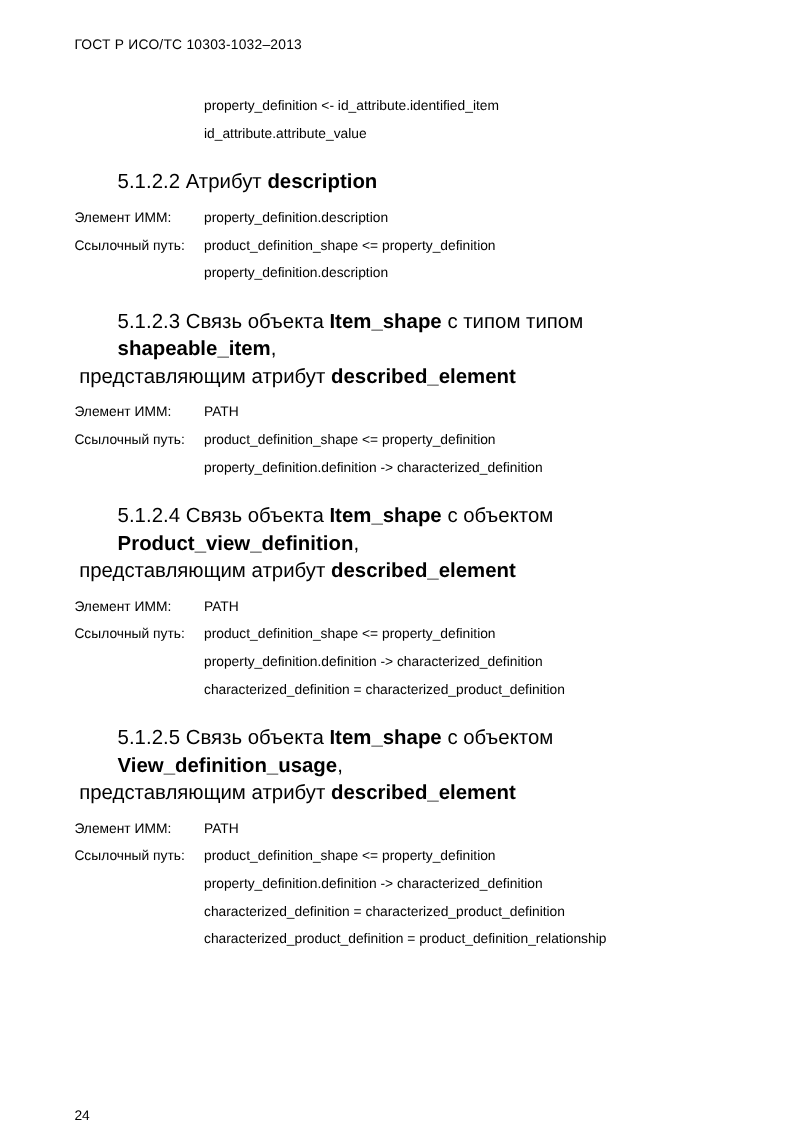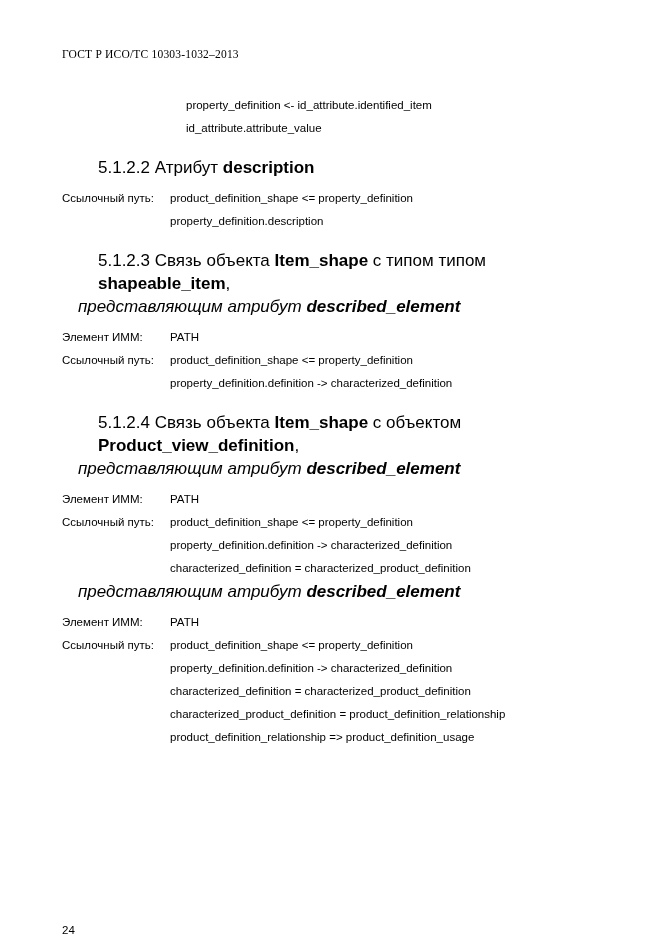--- a/index.html
+++ b/index.html
@@ -17,54 +17,52 @@
   }
   .page {
     position: relative;
     width: 661px;
     height: 935px;
     box-sizing: border-box;
     padding: 0;
   }
   .header {
     position: absolute;
-    top: 48px;
+    top: 32px;
     left: 62px;
     font-size: 11.5px;
     letter-spacing: 0.2px;
     white-space: nowrap;
-    font-family: Liberation Serif, serif;
   }
   .content {
     position: absolute;
     top: 78px;
     left: 62px;
     width: 540px;
   }
   .pathblock {
-    margin: 16px;
+    margin: 0;
   }
   .line {
     font-size: 11.5px;
     line-height: 23px;
     white-space: pre-wrap;
   }
   .indent-1 { margin-left: 108px; }
   .indent-2 { margin-left: 108px; }
   .clause {
     font-size: 17px;
     line-height: 23px;
     margin-top: 16px;
     margin-left: 36px;
     text-indent: 0;
   }
   .clause.cont {
-    margin-left: 16px;
+    margin-left: 4px;
     margin-top: 0;
-    font-style: italic;
   }
   .row {
     display: block;
     font-size: 11.5px;
     line-height: 23px;
     white-space: nowrap;
   }
   .row .lbl {
     display: inline-block;
     width: 108px;
@@ -98,20 +96,23 @@
     </div>
 
     <div class="clause">
       <span>5.1.2.2</span>
       <span>Атрибут </span><b>description</b>
     </div>
 
     <div class="gap-s"></div>
 
     <div class="row">
+      <span class="lbl">Элемент ИММ:</span><span class="val">property_definition.description</span>
+    </div>
+    <div class="row">
       <span class="lbl">Ссылочный путь:</span><span class="val">product_definition_shape &lt;= property_definition</span>
     </div>
     <div class="line indent-2">property_definition.description</div>
 
     <div class="clause">
       <span>5.1.2.3</span>
       <span><span>Связь объекта </span><b>Item_shape</b><span> с типом типом </span><b>shapeable_item</b><span>,</span></span>
     </div>
     <div class="clause cont">
       <span>представляющим атрибут </span><b>described_element</b>
@@ -139,34 +140,37 @@
 
     <div class="row">
       <span class="lbl">Элемент ИММ:</span><span class="val">PATH</span>
     </div>
     <div class="row">
       <span class="lbl">Ссылочный путь:</span><span class="val">product_definition_shape &lt;= property_definition</span>
     </div>
     <div class="line indent-2">property_definition.definition -&gt; characterized_definition</div>
     <div class="line indent-2">characterized_definition = characterized_product_definition</div>
 
+    <div class="clause">
+      <span>5.1.2.5</span>
+      <span><span>Связь объекта </span><b>Item_shape</b><span> с объектом </span><b>View_definition_usage</b><span>,</span></span>
+    </div>
     <div class="clause cont">
       <span>представляющим атрибут </span><b>described_element</b>
     </div>
 
     <div class="gap-s"></div>
 
     <div class="row">
       <span class="lbl">Элемент ИММ:</span><span class="val">PATH</span>
     </div>
     <div class="row">
       <span class="lbl">Ссылочный путь:</span><span class="val">product_definition_shape &lt;= property_definition</span>
     </div>
     <div class="line indent-2">property_definition.definition -&gt; characterized_definition</div>
     <div class="line indent-2">characterized_definition = characterized_product_definition</div>
     <div class="line indent-2">characterized_product_definition = product_definition_relationship</div>
-    <div class="line indent-2">product_definition_relationship =&gt; product_definition_usage</div>
 
   </div>
 
   <div class="pagenum">24</div>
 
 </div>
 
 </body></html>

